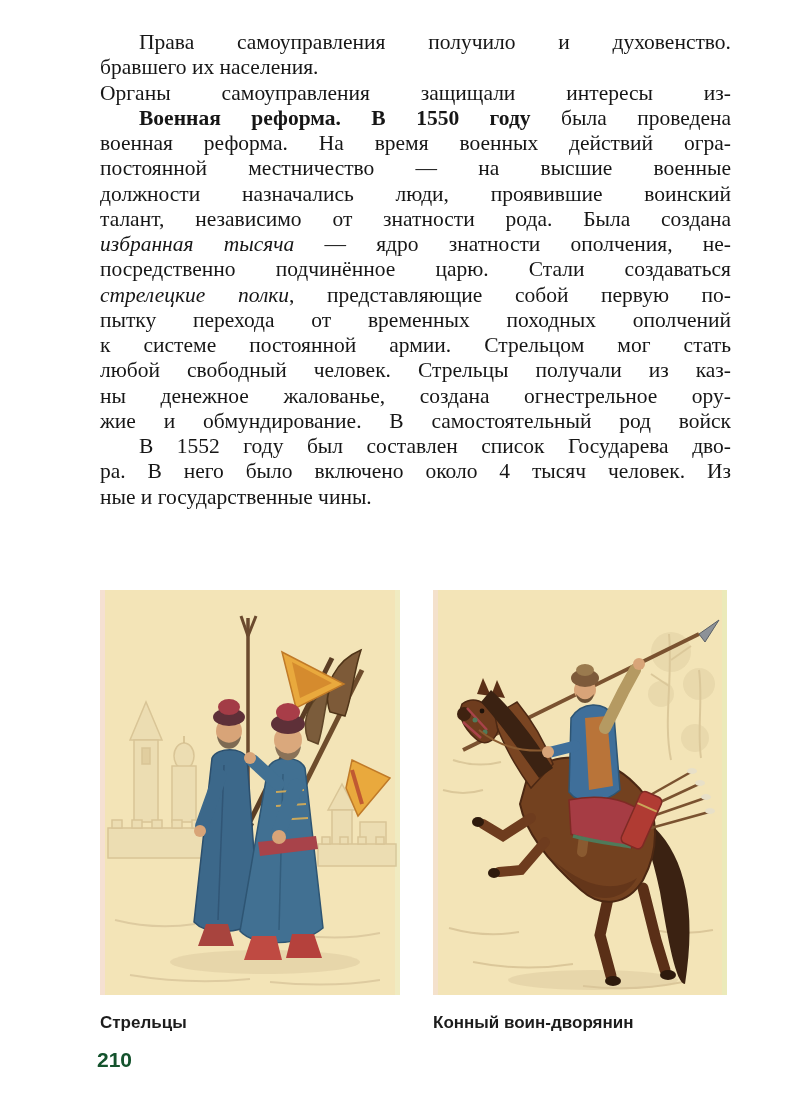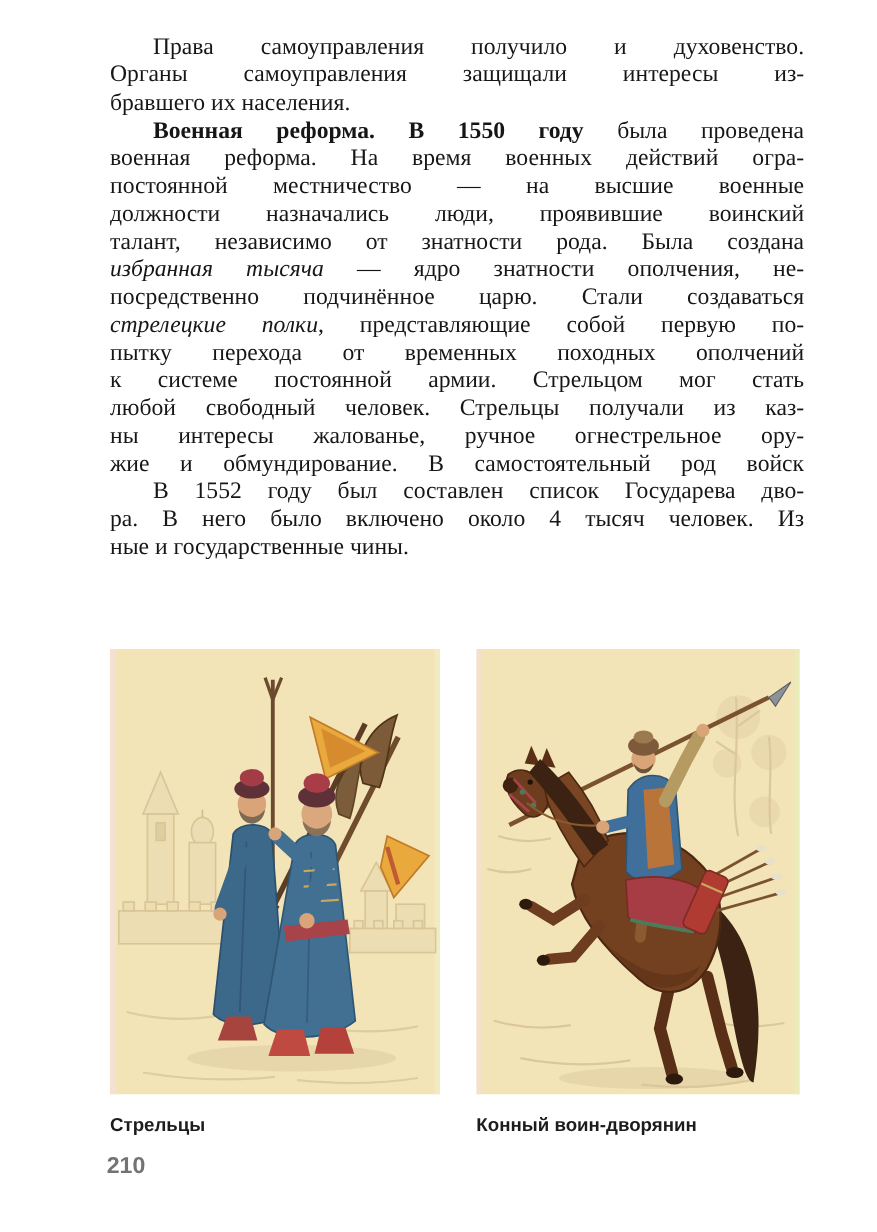--- a/index.html
+++ b/index.html
@@ -22,34 +22,34 @@
                font-family:"Liberation Sans",sans-serif;font-weight:bold;
                font-size:21px;}
 </style>
 </head>
 <body>
 
 <div class="page">
 
   <div class="text-block">
       <div class="line indent"><span>Права самоуправления получило и духовенство.</span></div>
+      <div class="line last"><span>бравшего их населения.</span></div>
       <div class="line"><span>Органы самоуправления защищали интересы из-</span></div>
-      <div class="line last"><span>бравшего их населения.</span></div>
       <div class="line indent"><span class="b">Военная реформа. В 1550 году</span><span> была проведена</span></div>
       <div class="line"><span>военная реформа. На время военных действий огра-</span></div>
       <div class="line"><span>постоянной местничество — на высшие военные</span></div>
       <div class="line"><span>должности назначались люди, проявившие воинский</span></div>
       <div class="line"><span>талант, независимо от знатности рода. Была создана</span></div>
       <div class="line"><span class="i">избранная тысяча</span><span> — ядро знатности ополчения, не-</span></div>
       <div class="line"><span>посредственно подчинённое царю. Стали создаваться</span></div>
       <div class="line"><span class="i">стрелецкие полки</span><span>, представляющие собой первую по-</span></div>
       <div class="line"><span>пытку перехода от временных походных ополчений</span></div>
       <div class="line"><span>к системе постоянной армии. Стрельцом мог стать</span></div>
       <div class="line"><span>любой свободный человек. Стрельцы получали из каз-</span></div>
-      <div class="line"><span>ны интересы жалованье, ручное огнестрельное ору-</span></div>
+      <div class="line"><span>ны денежное жалованье, создана огнестрельное ору-</span></div>
       <div class="line"><span>жие и обмундирование. В самостоятельный род войск</span></div>
       <div class="line indent"><span>В 1552 году был составлен список Государева дво-</span></div>
       <div class="line"><span>ра. В него было включено около 4 тысяч человек. Из</span></div>
       <div class="line last"><span>ные и государственные чины.</span></div>
     </div>
 
   <figure class="fig-streltsy">
     <svg width="300" height="405" viewBox="0 0 300 405">
       <rect x="0" y="0" width="300" height="405" fill="#f3e4b7"></rect>
       <rect x="0" y="0" width="5" height="405" fill="#f6dde2" opacity="0.6"></rect>
@@ -237,15 +237,15 @@
         <ellipse cx="277" cy="221" rx="5" ry="3" fill="#e8e0c8"></ellipse>
         <g transform="rotate(24 208 230)">
           <rect x="197" y="202" width="23" height="56" rx="5" fill="#b03b33" stroke="#7e2a24" stroke-width="1.5"></rect>
           <line x1="198" y1="216" x2="219" y2="216" stroke="#caa75a" stroke-width="2"></line>
         </g>
       </g>
     </svg>
     <figcaption>Конный воин-дворянин</figcaption>
   </figure>
 
-  <div class="page-number" style="color: #737373;">210</div>
+  <div class="page-number" style="color: #14532d;">210</div>
 
 </div>
 
 </body></html>

